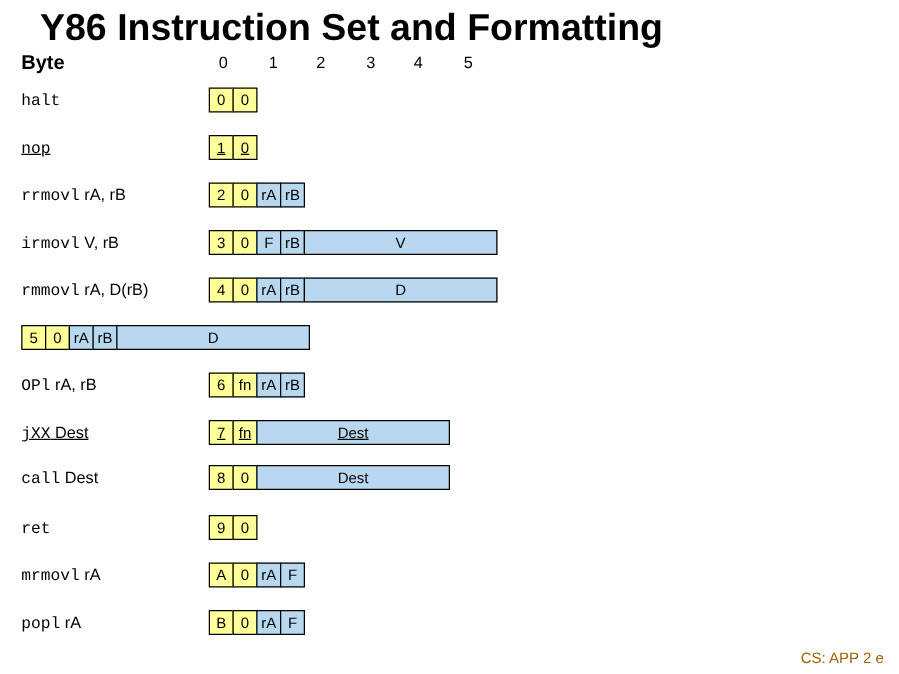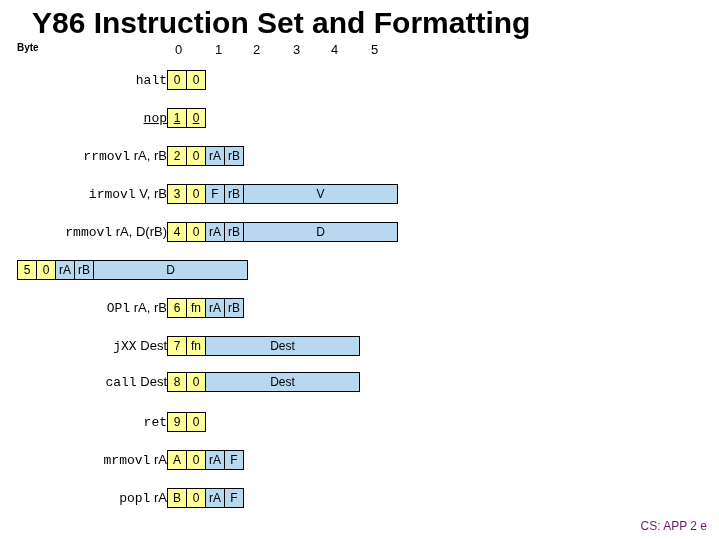--- a/index.html
+++ b/index.html
@@ -17,37 +17,36 @@
     top: 6px;
     left: 32px;
     font-size: 30px;
     font-weight: bold;
     color: #000;
   }
   .byte-label {
     position: absolute;
     top: 42px;
     left: 17px;
-    font-size: 10px;
+    font-size: 16px;
     font-weight: bold;
     color: #000;
   }
   .byte-header {
     position: absolute;
     top: 42px;
     font-size: 13px;
     color: #000;
   }
   .row {
     position: absolute;
     left: 17px;
     height: 20px;
     display: flex;
     align-items: center;
-    text-align: right;
   }
   .instr-label {
     width: 150px;
     font-family: "Courier New", monospace;
     font-size: 13px;
     color: #000;
     white-space: nowrap;
   }
   .instr-label .args {
     font-family: Arial, Helvetica, sans-serif;
@@ -69,21 +68,21 @@
   .cell:first-child { margin-left: 0; }
   .half { width: 20px; height: 20px; }
   .wide4 { width: 155px; height: 20px; }
   .yellow { background: #ffff99; }
   .blue { background: #b8d8f0; }
   .footer {
     position: absolute;
     bottom: 6px;
     right: 12px;
     font-size: 12px;
-    color: #701a75;
+    color: #a16207;
   }
 </style>
 </head>
 <body>
 
 <div class="title">Y86 Instruction Set and Formatting</div>
 <div class="byte-label">Byte</div>
 
 <div id="byte-headers">
     <div class="byte-header" style="left: 175px;">0</div>
@@ -148,21 +147,21 @@
     </div>
     <div class="row" style="top: 298px;">
       <div class="instr-label"><span>OPl</span><span class="args"> rA, rB</span></div>
       <div class="cells">
         <div class="cell yellow half">6</div>
         <div class="cell yellow half">fn</div>
         <div class="cell blue half">rA</div>
         <div class="cell blue half">rB</div>
       </div>
     </div>
-    <div class="row" style="top: 336px;">
+    <div class="row" style="top: 336px; text-decoration: underline;">
       <div class="instr-label"><span>jXX</span><span class="args"> Dest</span></div>
       <div class="cells">
         <div class="cell yellow half">7</div>
         <div class="cell yellow half">fn</div>
         <div class="cell blue wide4">Dest</div>
       </div>
     </div>
     <div class="row" style="top: 372px;">
       <div class="instr-label"><span>call</span><span class="args"> Dest</span></div>
       <div class="cells">

